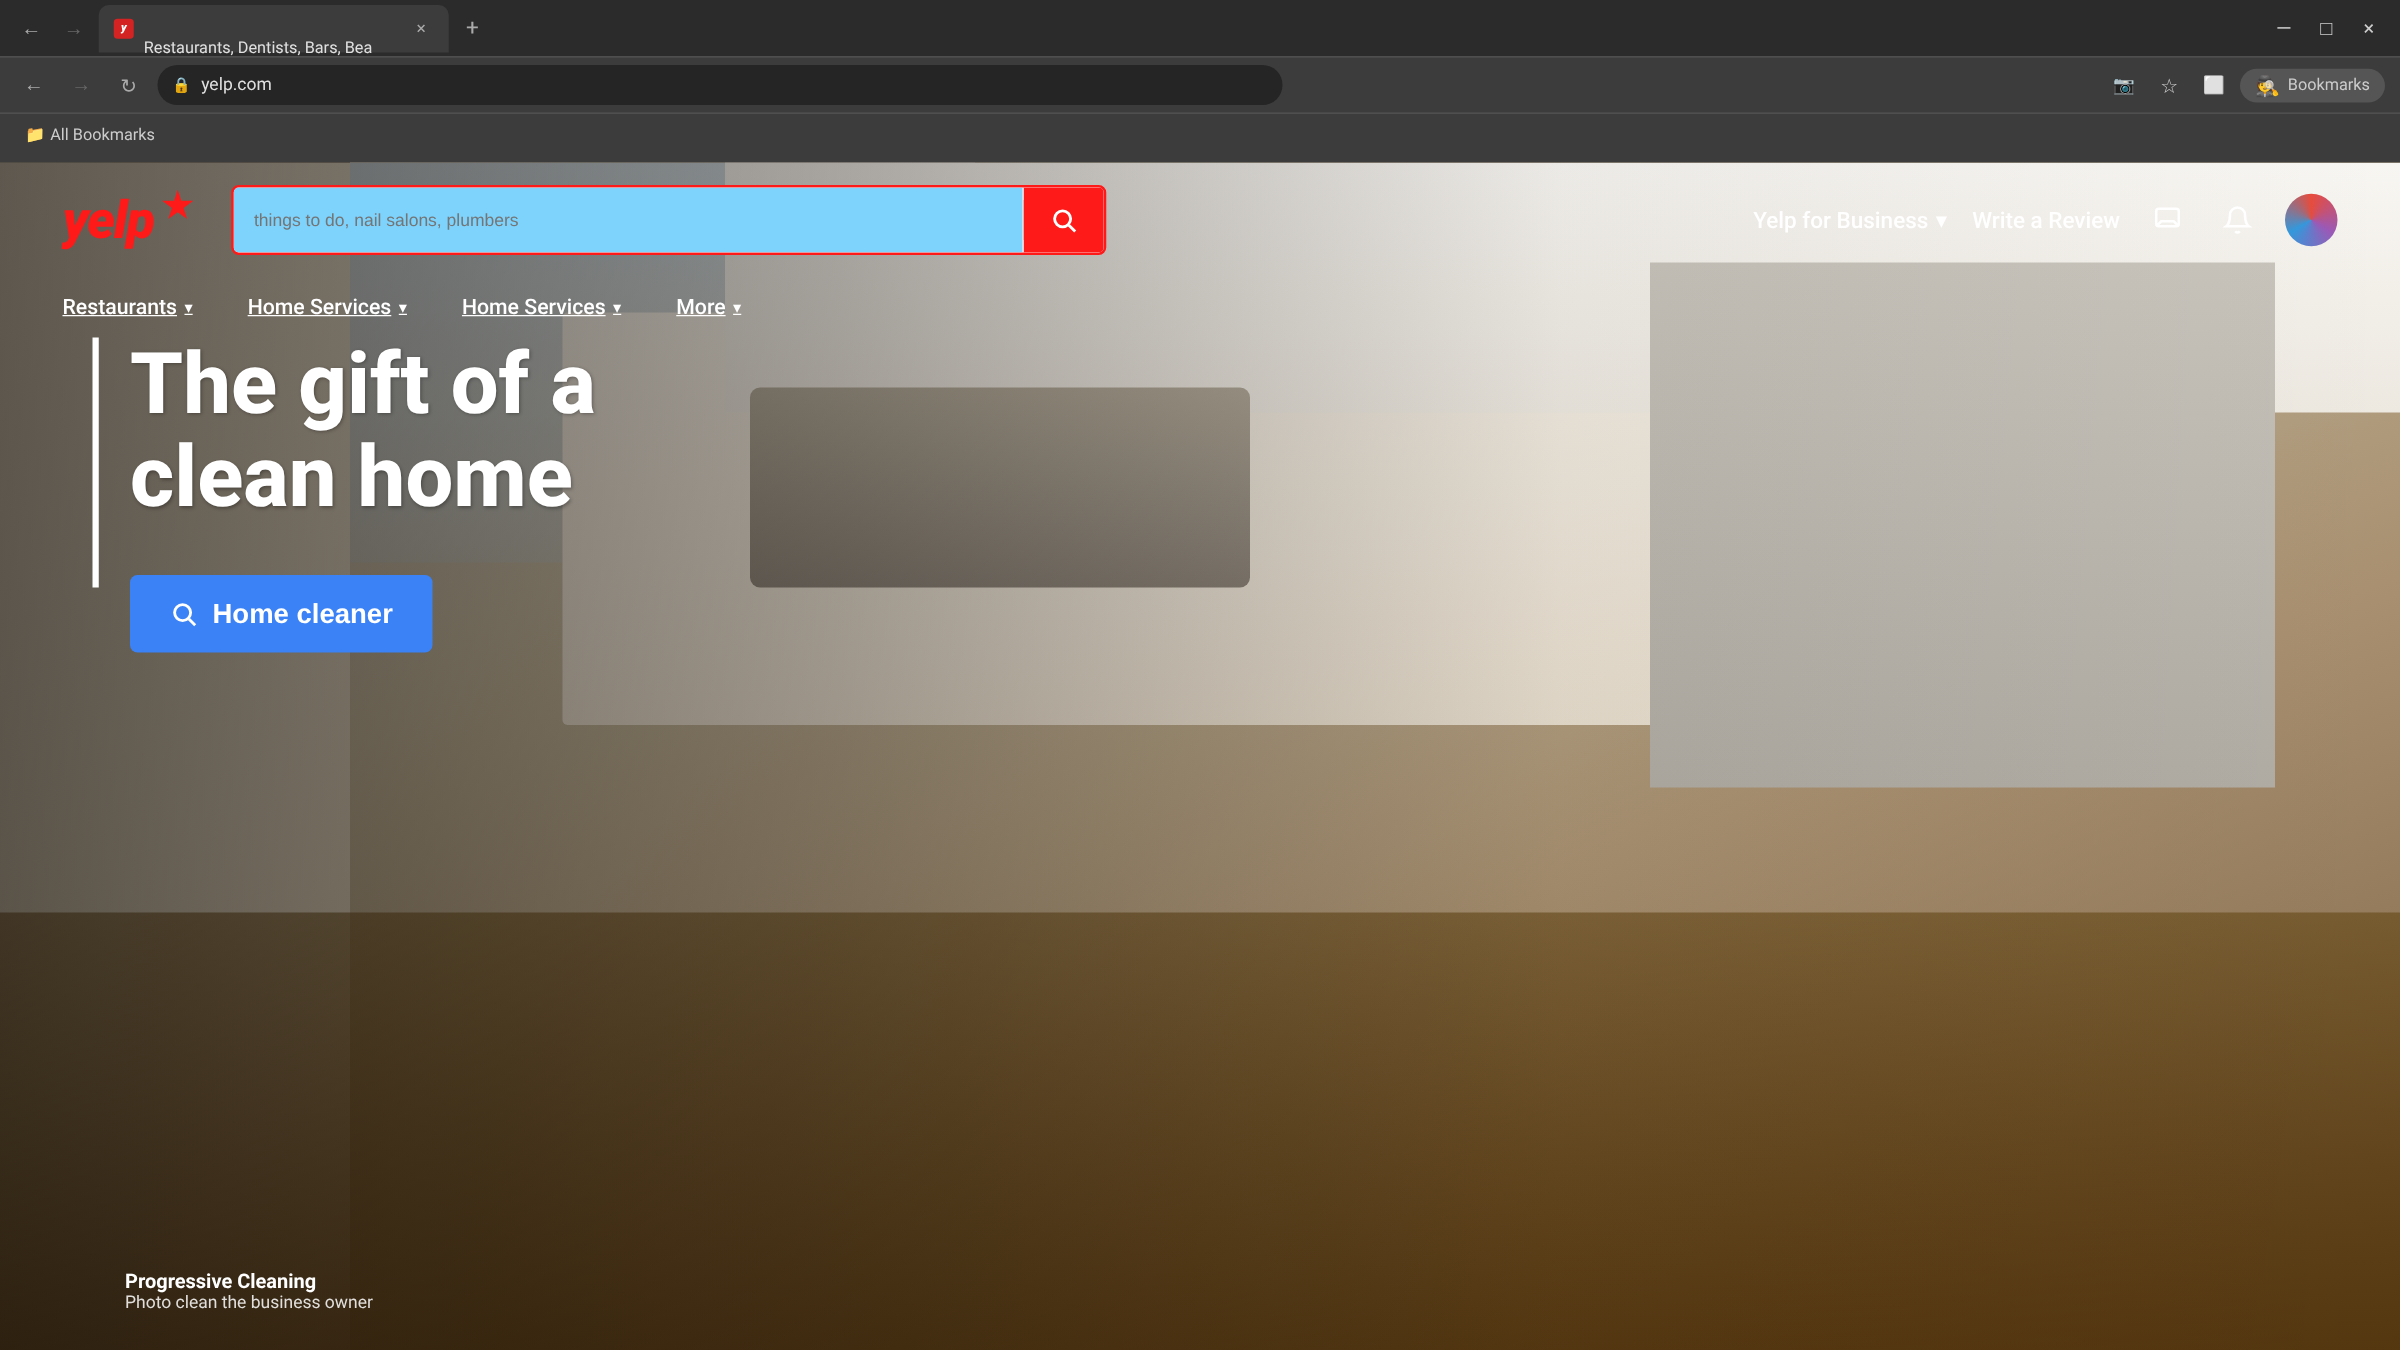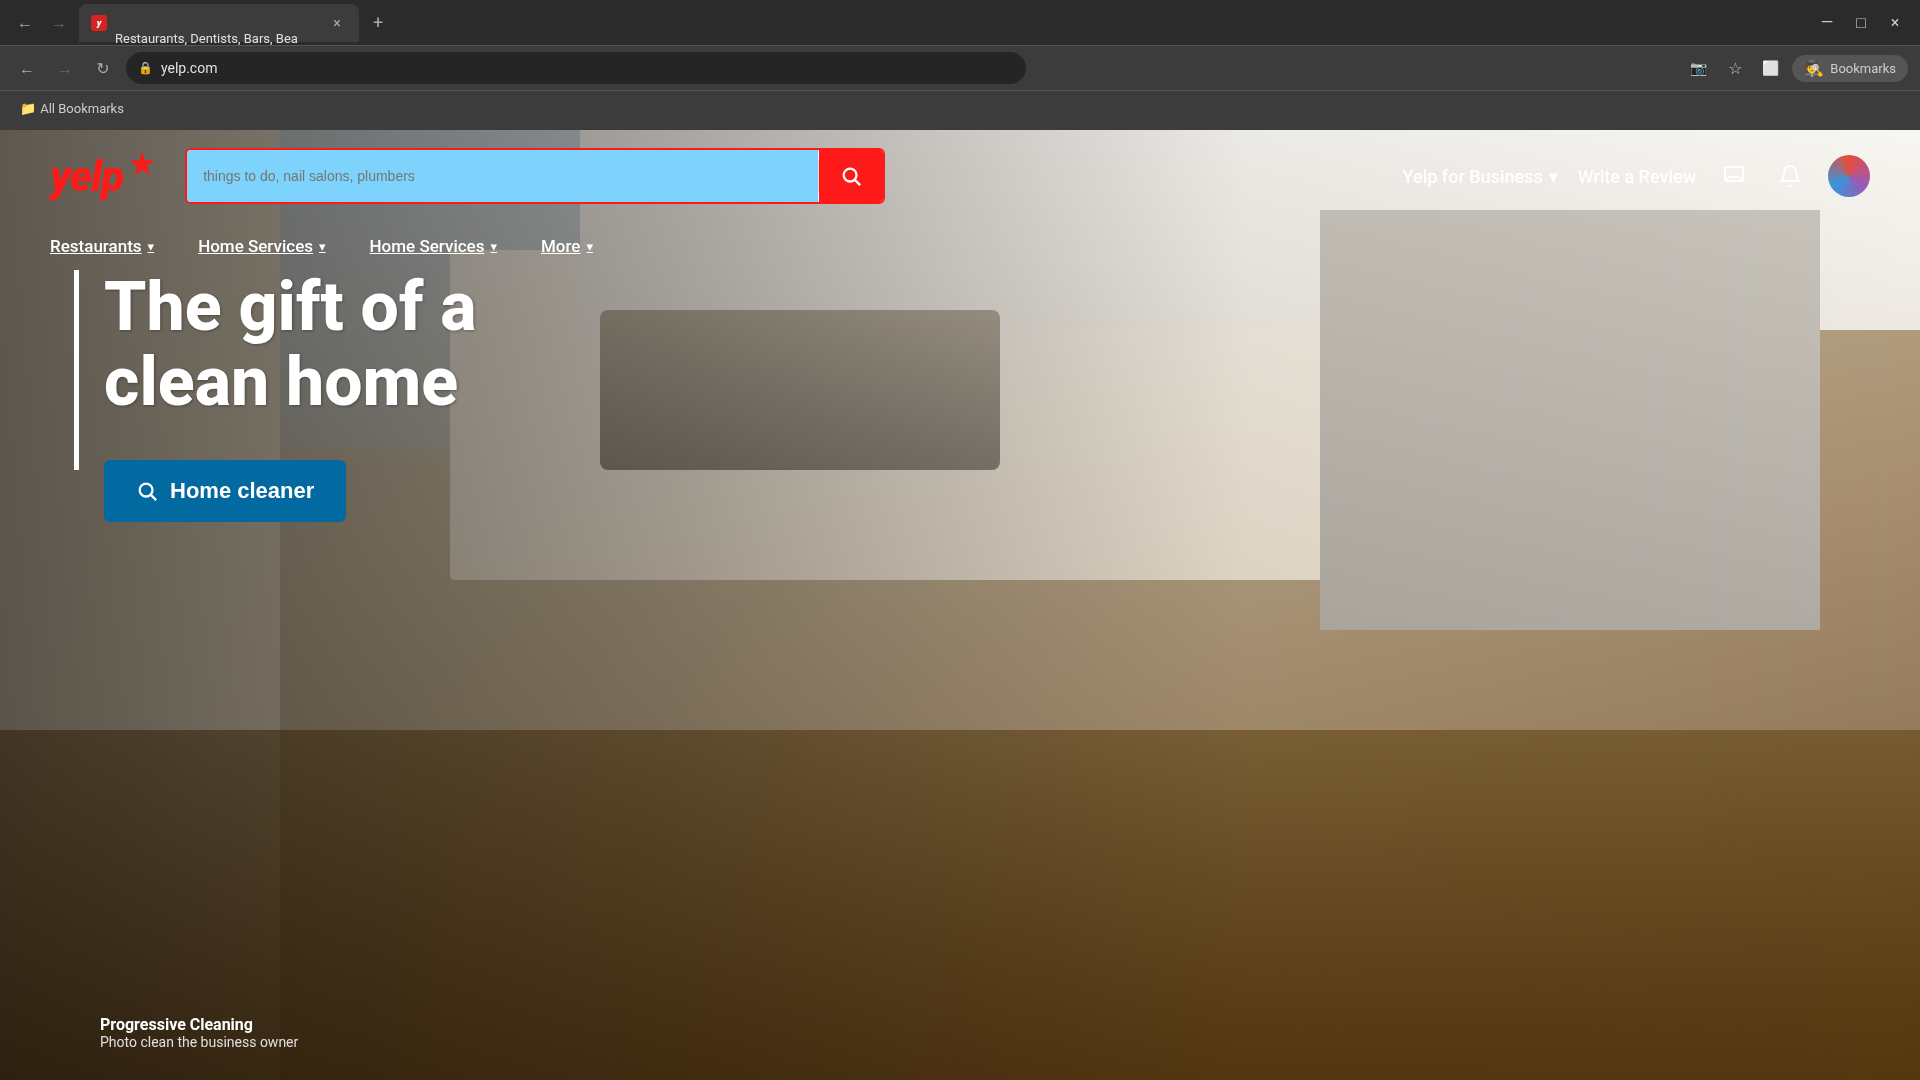--- a/index.html
+++ b/index.html
@@ -391,21 +391,21 @@
       line-height: 1.1;
       text-shadow: 1px 1px 3px rgba(0,0,0,0.3);
       margin-bottom: 40px;
       max-width: 500px;
     }
 
     .hero-cta {
       display: inline-flex;
       align-items: center;
       gap: 12px;
-      background: #0369a1;
+      background: #3b82f6;
       color: white;
       padding: 18px 32px;
       border-radius: 6px;
       font-size: 22px;
       font-weight: 600;
       cursor: pointer;
       border: none;
     }
 
     

